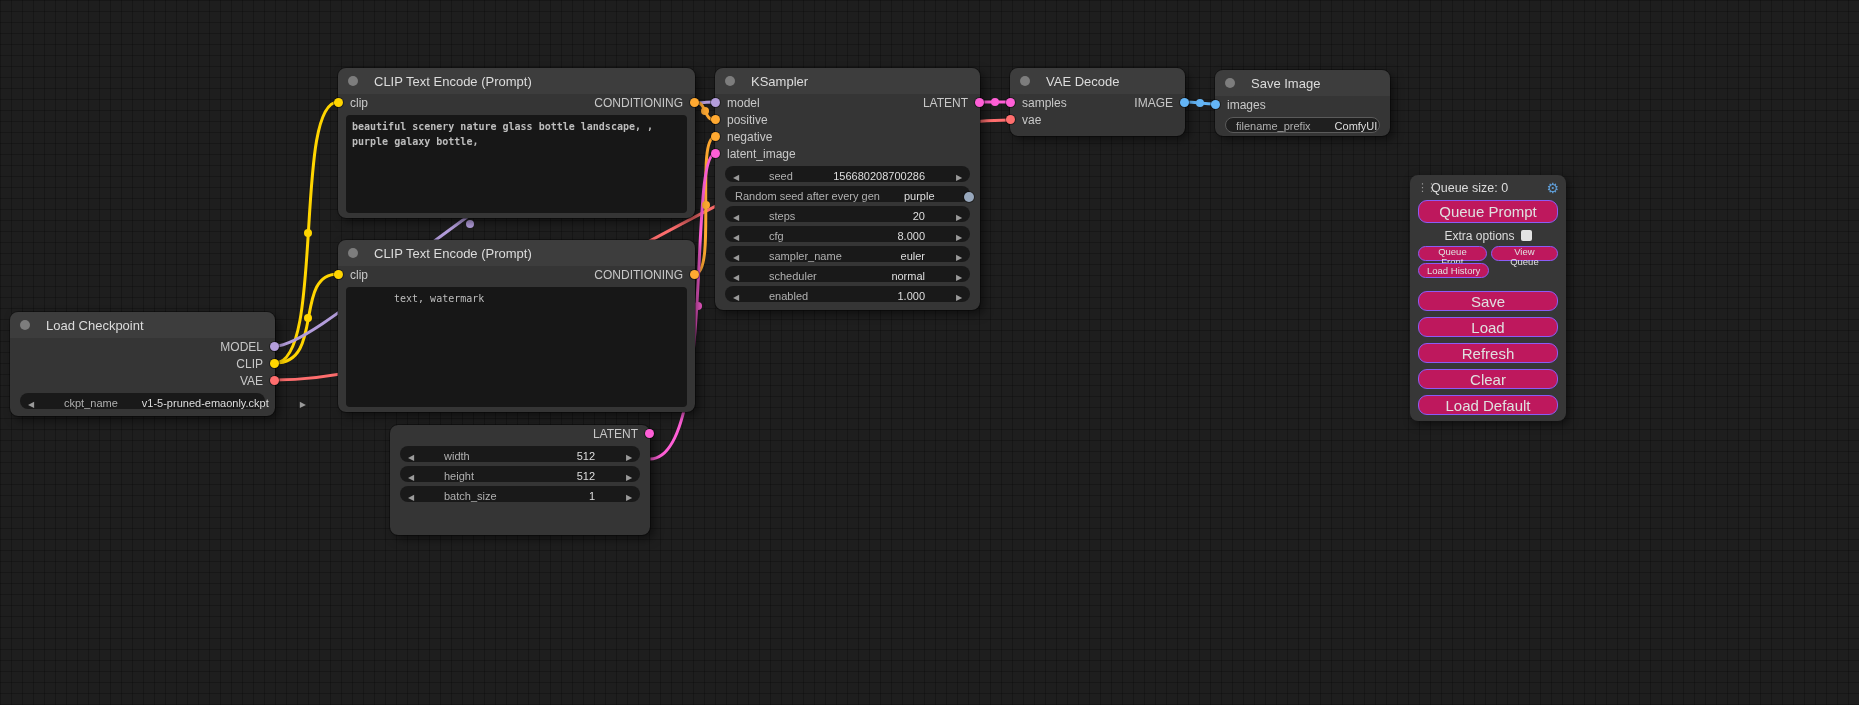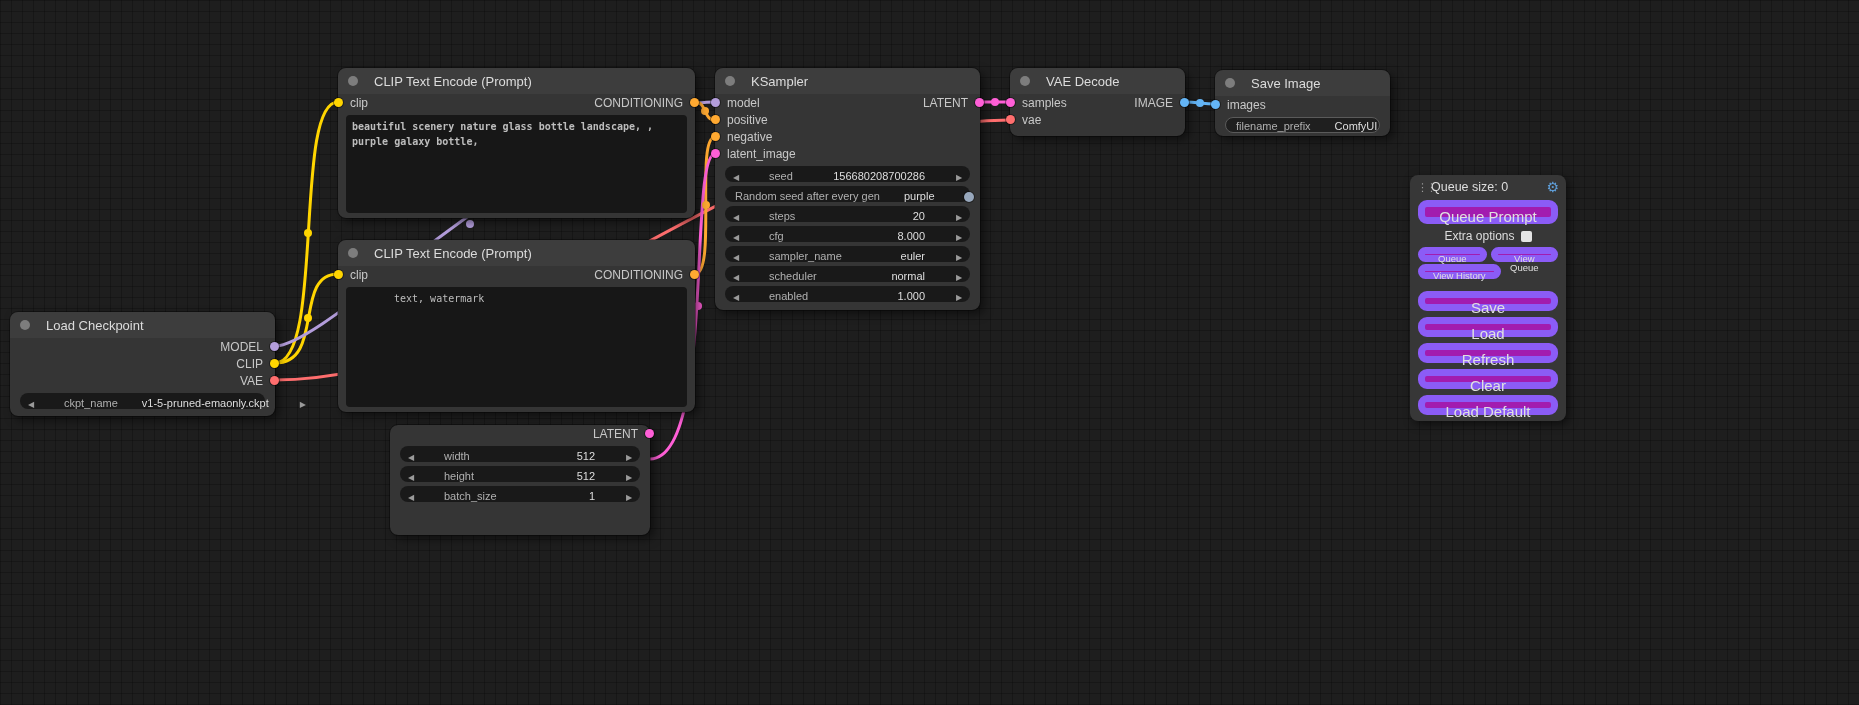--- a/index.html
+++ b/index.html
@@ -55,22 +55,22 @@
   .queue-panel{
     position:absolute;z-index:3;left:1410px;top:175px;width:156px;height:246px;
     background:#373737;border-radius:8px;box-shadow:3px 3px 10px rgba(0,0,0,0.55);
     display:flex;flex-direction:column;
   }
   .qp-header{height:22px;display:flex;align-items:center;padding:0 7px;color:#dddddd;font-size:12.5px;margin-top:2px;}
   .drag-handle{color:#999;font-size:11px;letter-spacing:-2px;width:14px;}
   .qp-size{flex:1;}
   .gear{color:#5f9ed8;font-size:14px;cursor:pointer;}
   button{
-    font-family:"Liberation Sans",sans-serif;background:#a21caf;color:#e0e0e0;
-    border:7px solid #8b5cf6;border-radius:9px;cursor:pointer;
+    font-family:"Liberation Sans",sans-serif;background:#be185d;color:#e0e0e0;
+    border:1px solid #8b5cf6;border-radius:9px;cursor:pointer;
   }
   .qp-big{display:block;margin:2px 8px 5px;height:24px;font-size:15px;}
   .qp-extra{height:16px;display:flex;align-items:center;justify-content:center;gap:6px;color:#dddddd;font-size:12px;margin-bottom:3px;}
   .checkbox{width:11px;height:11px;background:#e4e4e4;border-radius:2px;display:inline-block;}
   .qp-row{display:flex;gap:4px;justify-content:flex-start;margin:0 8px 2px;}
   .qp-small{height:15px;font-size:9.5px;border-radius:8px;padding:0 8px;line-height:1;}
   .qp-spacer{height:11px;}
   .qp-med{display:block;margin:0 8px 6px;height:20px;font-size:15px;}
 </style>
 </head>
@@ -283,21 +283,21 @@
     <button class="qp-big">Queue Prompt</button>
     <div class="qp-extra">
       <span>Extra options</span>
       <span class="checkbox"></span>
     </div>
     <div class="qp-row">
       <button class="qp-small">Queue Front</button>
       <button class="qp-small">View Queue</button>
     </div>
     <div class="qp-row">
-      <button class="qp-small">View History</button>
+      <button class="qp-small">Load History</button>
     </div>
     <div class="qp-spacer"></div>
     <button class="qp-med">Save</button>
     <button class="qp-med">Load</button>
     <button class="qp-med">Refresh</button>
     <button class="qp-med">Clear</button>
     <button class="qp-med">Load Default</button>
   </div>
 
 </div>

